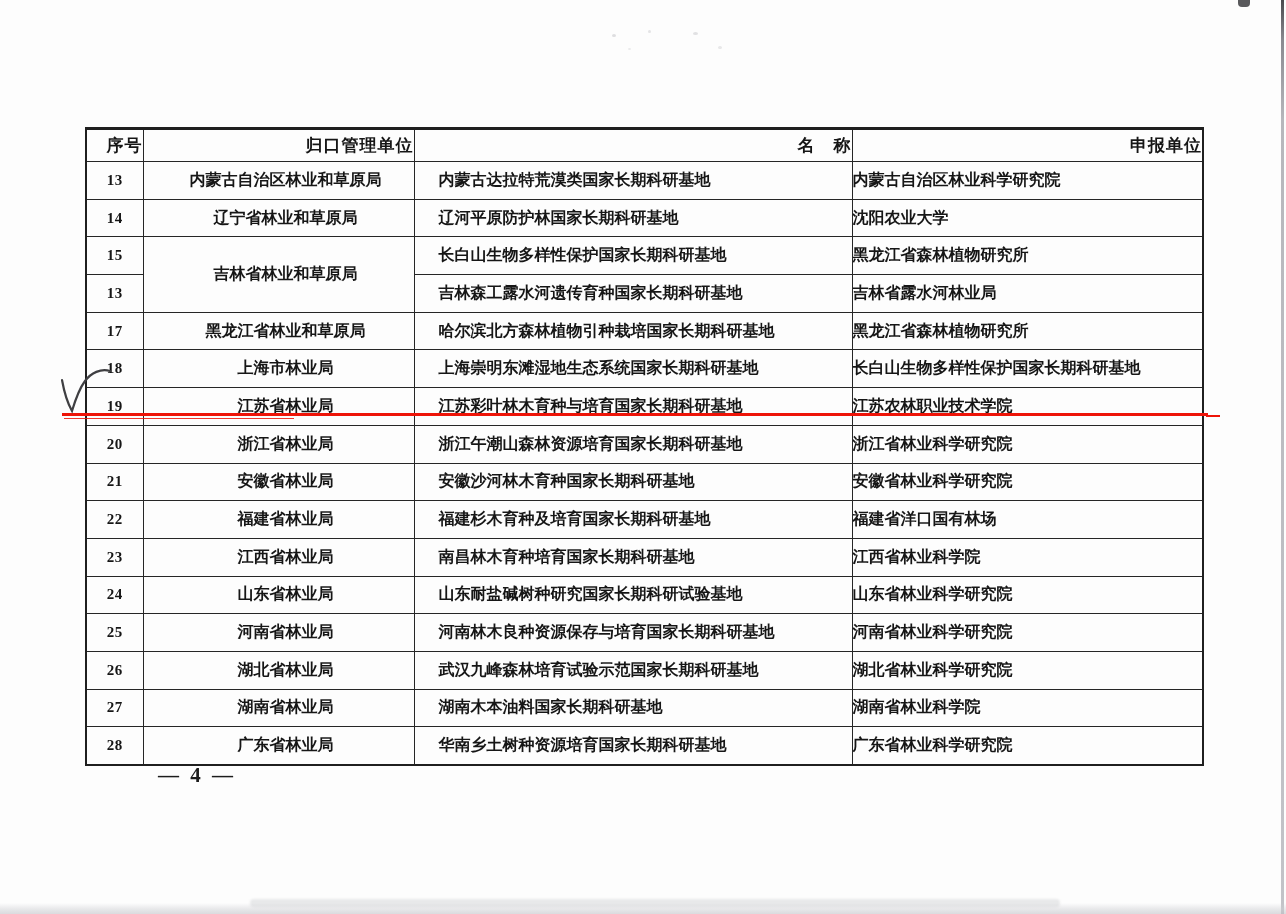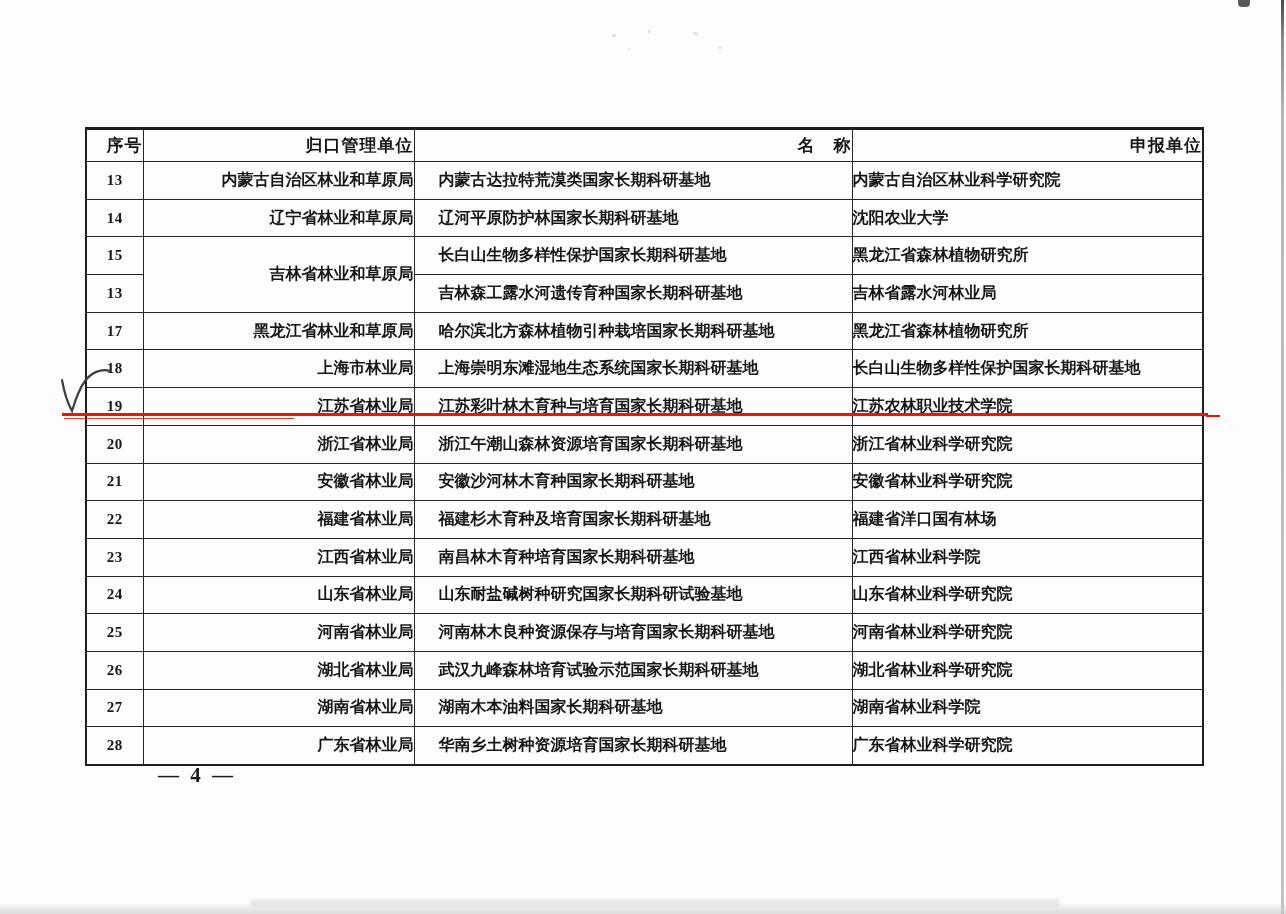--- a/index.html
+++ b/index.html
@@ -62,21 +62,21 @@
     font-size:17px;font-weight:bold;
     text-align:right;vertical-align:middle;
     letter-spacing:1px;
   }
   .doc-table td{
     height:36.7px;
     font-size:16px;font-weight:600;
     vertical-align:middle;
   }
   .doc-table td.c-no{text-align:center;font-size:15px;font-weight:600;letter-spacing:.5px;margin-left:28px;}
-  .doc-table td.c-unit{text-align:right;padding-left:14px;}
+  .doc-table td.c-unit{text-align:center;padding-left:14px;}
   .doc-table td.c-name{text-align:left;padding-left:24px;}
   .doc-table td.c-app{text-align:left;}
 
   
   .red-line{
     position:absolute;left:62px;top:413px;width:1146px;height:3.4px;
     background:#ee1408;z-index:5;
   }
   .red-line-tail{
     position:absolute;left:1206px;top:415px;width:14px;height:1.8px;

